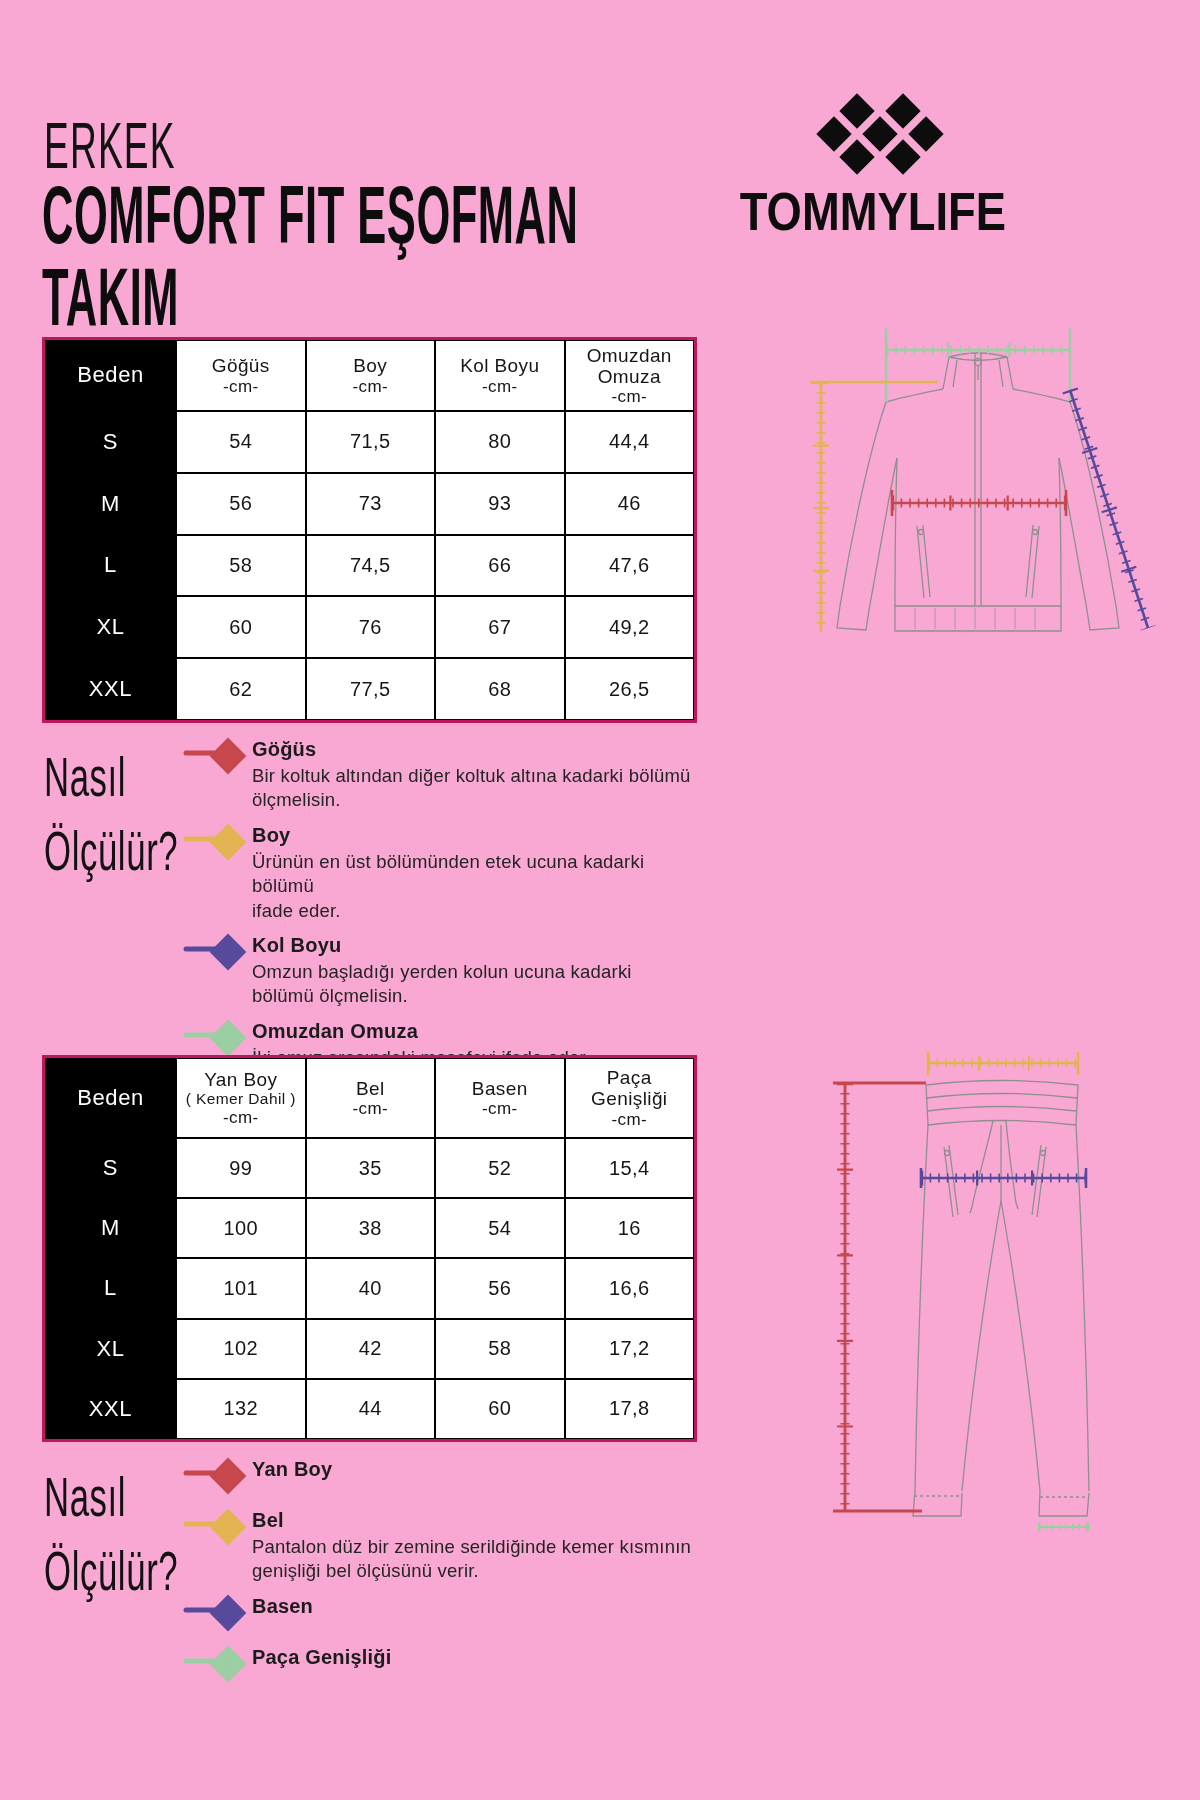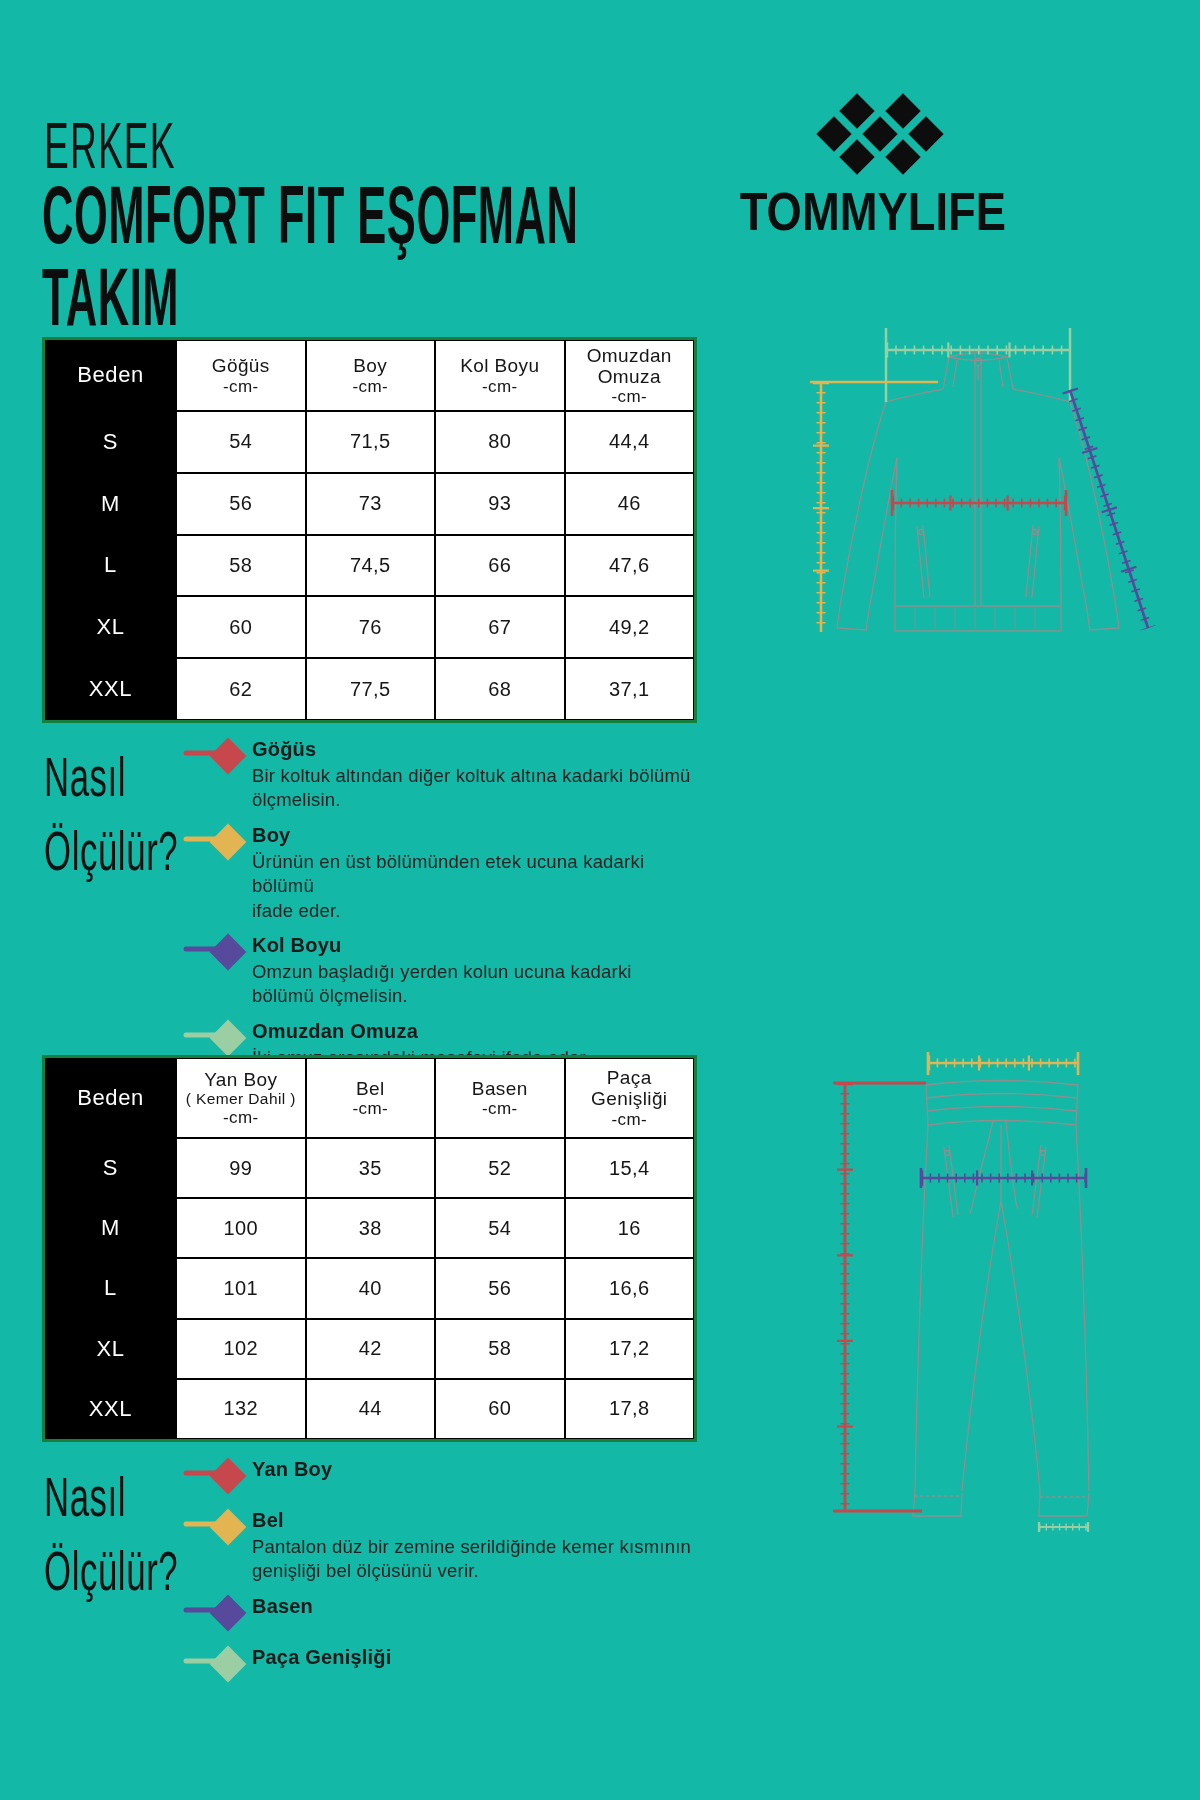--- a/index.html
+++ b/index.html
@@ -1,30 +1,30 @@
 <!DOCTYPE html>
 <html><head>
 <meta charset="utf-8">
 <style>
   html,body{margin:0;padding:0;background:#fff;}
-  .page{position:relative;width:1200px;height:1800px;background:#14b8a6;overflow:hidden;
+  .page{position:relative;width:1200px;height:1800px;background:#f9a8d4;overflow:hidden;
         font-family:"Liberation Sans","DejaVu Sans",sans-serif;color:#151515;}
 
   
   .category{position:absolute;left:44px;top:114px;font-size:64px;font-weight:400;
             line-height:1;letter-spacing:2px;transform:scaleX(.58);transform-origin:0 0;color:#121212;}
   .main-title{position:absolute;left:42px;top:174px;font-size:82px;font-weight:700;
             line-height:1;letter-spacing:1px;transform:scaleX(.53);transform-origin:0 0;color:#0d0d0d;}
   .logo-mark{position:absolute;left:798px;top:90px;}
   .brand{position:absolute;right:194px;top:184px;font-size:54px;font-weight:700;line-height:1;
          letter-spacing:0px;transform:scaleX(.84);transform-origin:100% 0;color:#0d0d0d;}
 
   
   .sizetable{position:absolute;left:42px;width:655px;display:grid;
-             grid-template-columns:131px repeat(4,1fr);border:3px solid #15803d;box-sizing:border-box;background:#fff;}
+             grid-template-columns:131px repeat(4,1fr);border:3px solid #be185d;box-sizing:border-box;background:#fff;}
   .jt{top:337px;height:386px;grid-template-rows:71px repeat(5,1fr);}
   .pt{top:1055px;height:387px;grid-template-rows:80px repeat(5,1fr);}
   .cell{border:1px solid #000;display:flex;flex-direction:column;align-items:center;justify-content:center;
         text-align:center;font-size:20px;letter-spacing:.4px;color:#161616;padding:2px 6px;box-sizing:border-box;}
   .cell.size{background:#000;color:#fff;border-color:#000;font-size:22px;letter-spacing:.6px;}
   .cell.head{line-height:1.12;}
   .hl{font-size:19px;}
   .hs{font-size:15.5px;text-align:right;}
   .hu{font-size:17px;}
 
@@ -102,21 +102,21 @@
     <div class="cell size">XL</div>
     <div class="cell">60</div>
     <div class="cell">76</div>
     <div class="cell">67</div>
     <div class="cell">49,2</div>
 
     <div class="cell size">XXL</div>
     <div class="cell">62</div>
     <div class="cell">77,5</div>
     <div class="cell">68</div>
-    <div class="cell">37,1</div>
+    <div class="cell">26,5</div>
   </div>
 
   <svg class="diagram" style="left:690px;top:290px" width="470" height="355" viewBox="0 0 470 355">
     <g stroke="#8f8f8f" fill="none" stroke-width="1.3">
       <path d="M253,99 L259,67 Q288,59 317,67 L323,99"></path>
       <path d="M259,67 Q288,74 317,67"></path>
       <path d="M263,97 L267,70 M313,97 L309,70"></path>
       <path d="M253,99 C233,103 212,107 196,112"></path>
       <path d="M323,99 C343,103 364,107 380,112"></path>
       <path d="M196,112 C178,165 160,255 150,316"></path>

